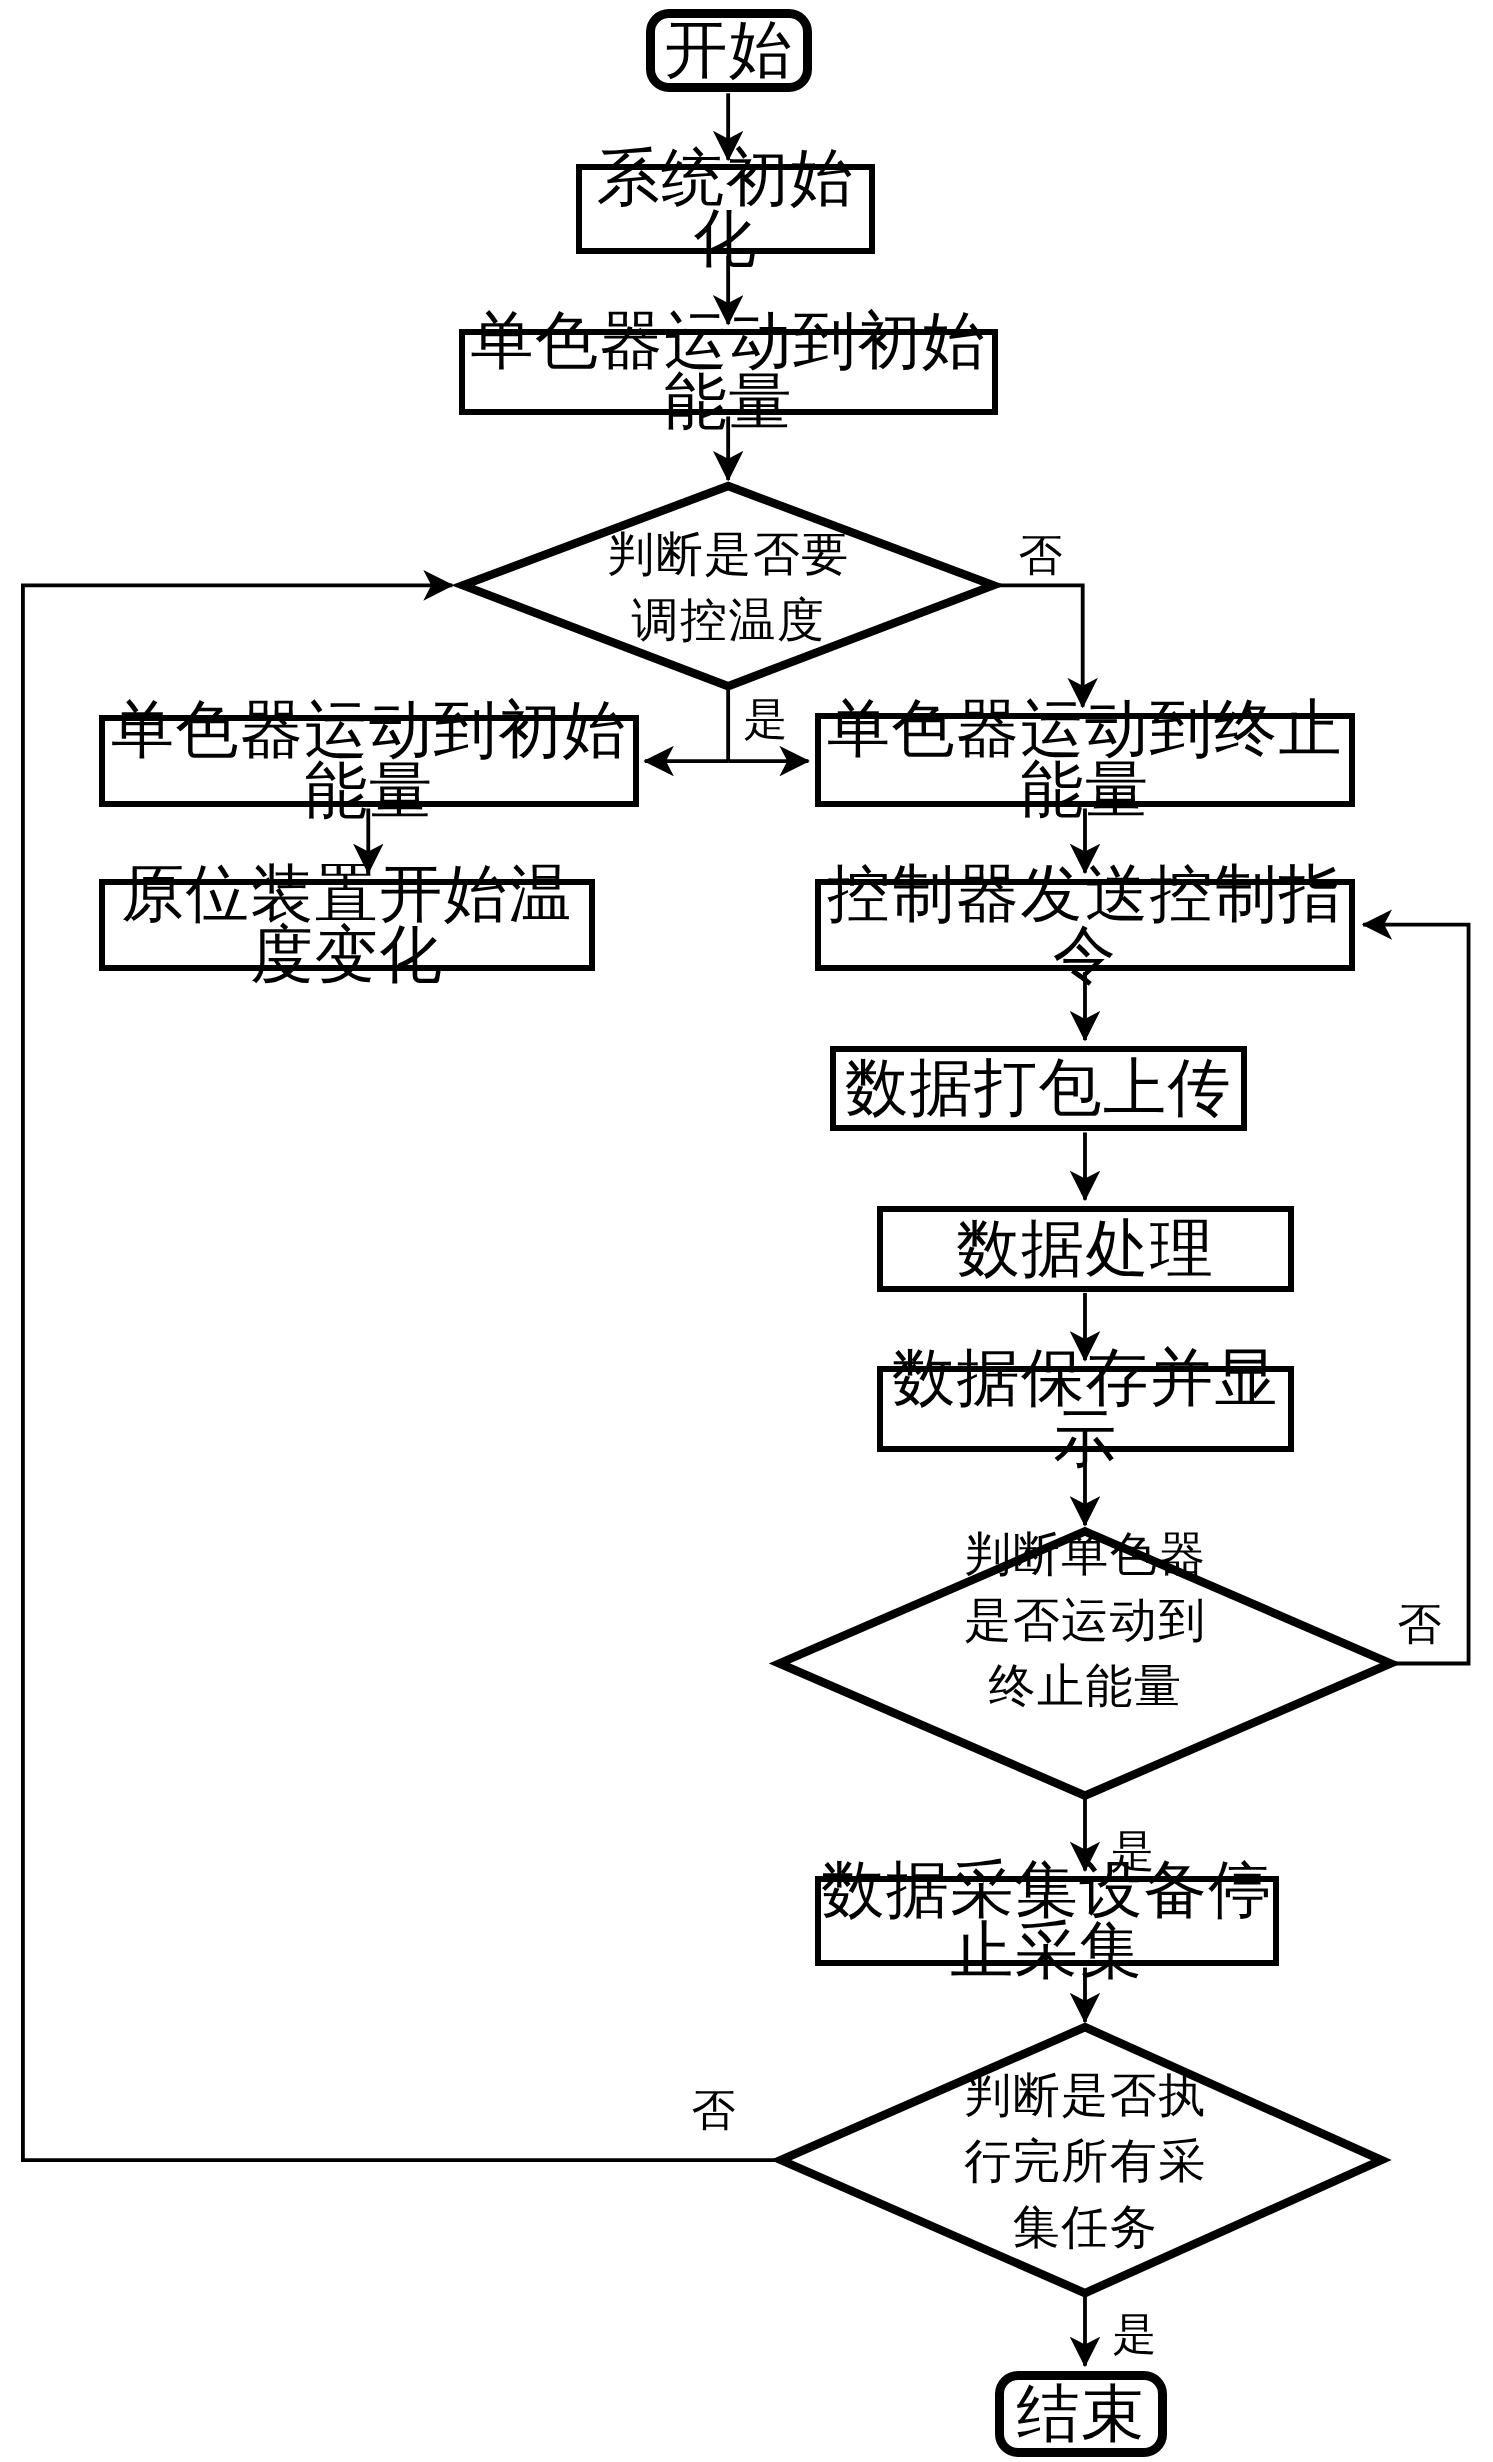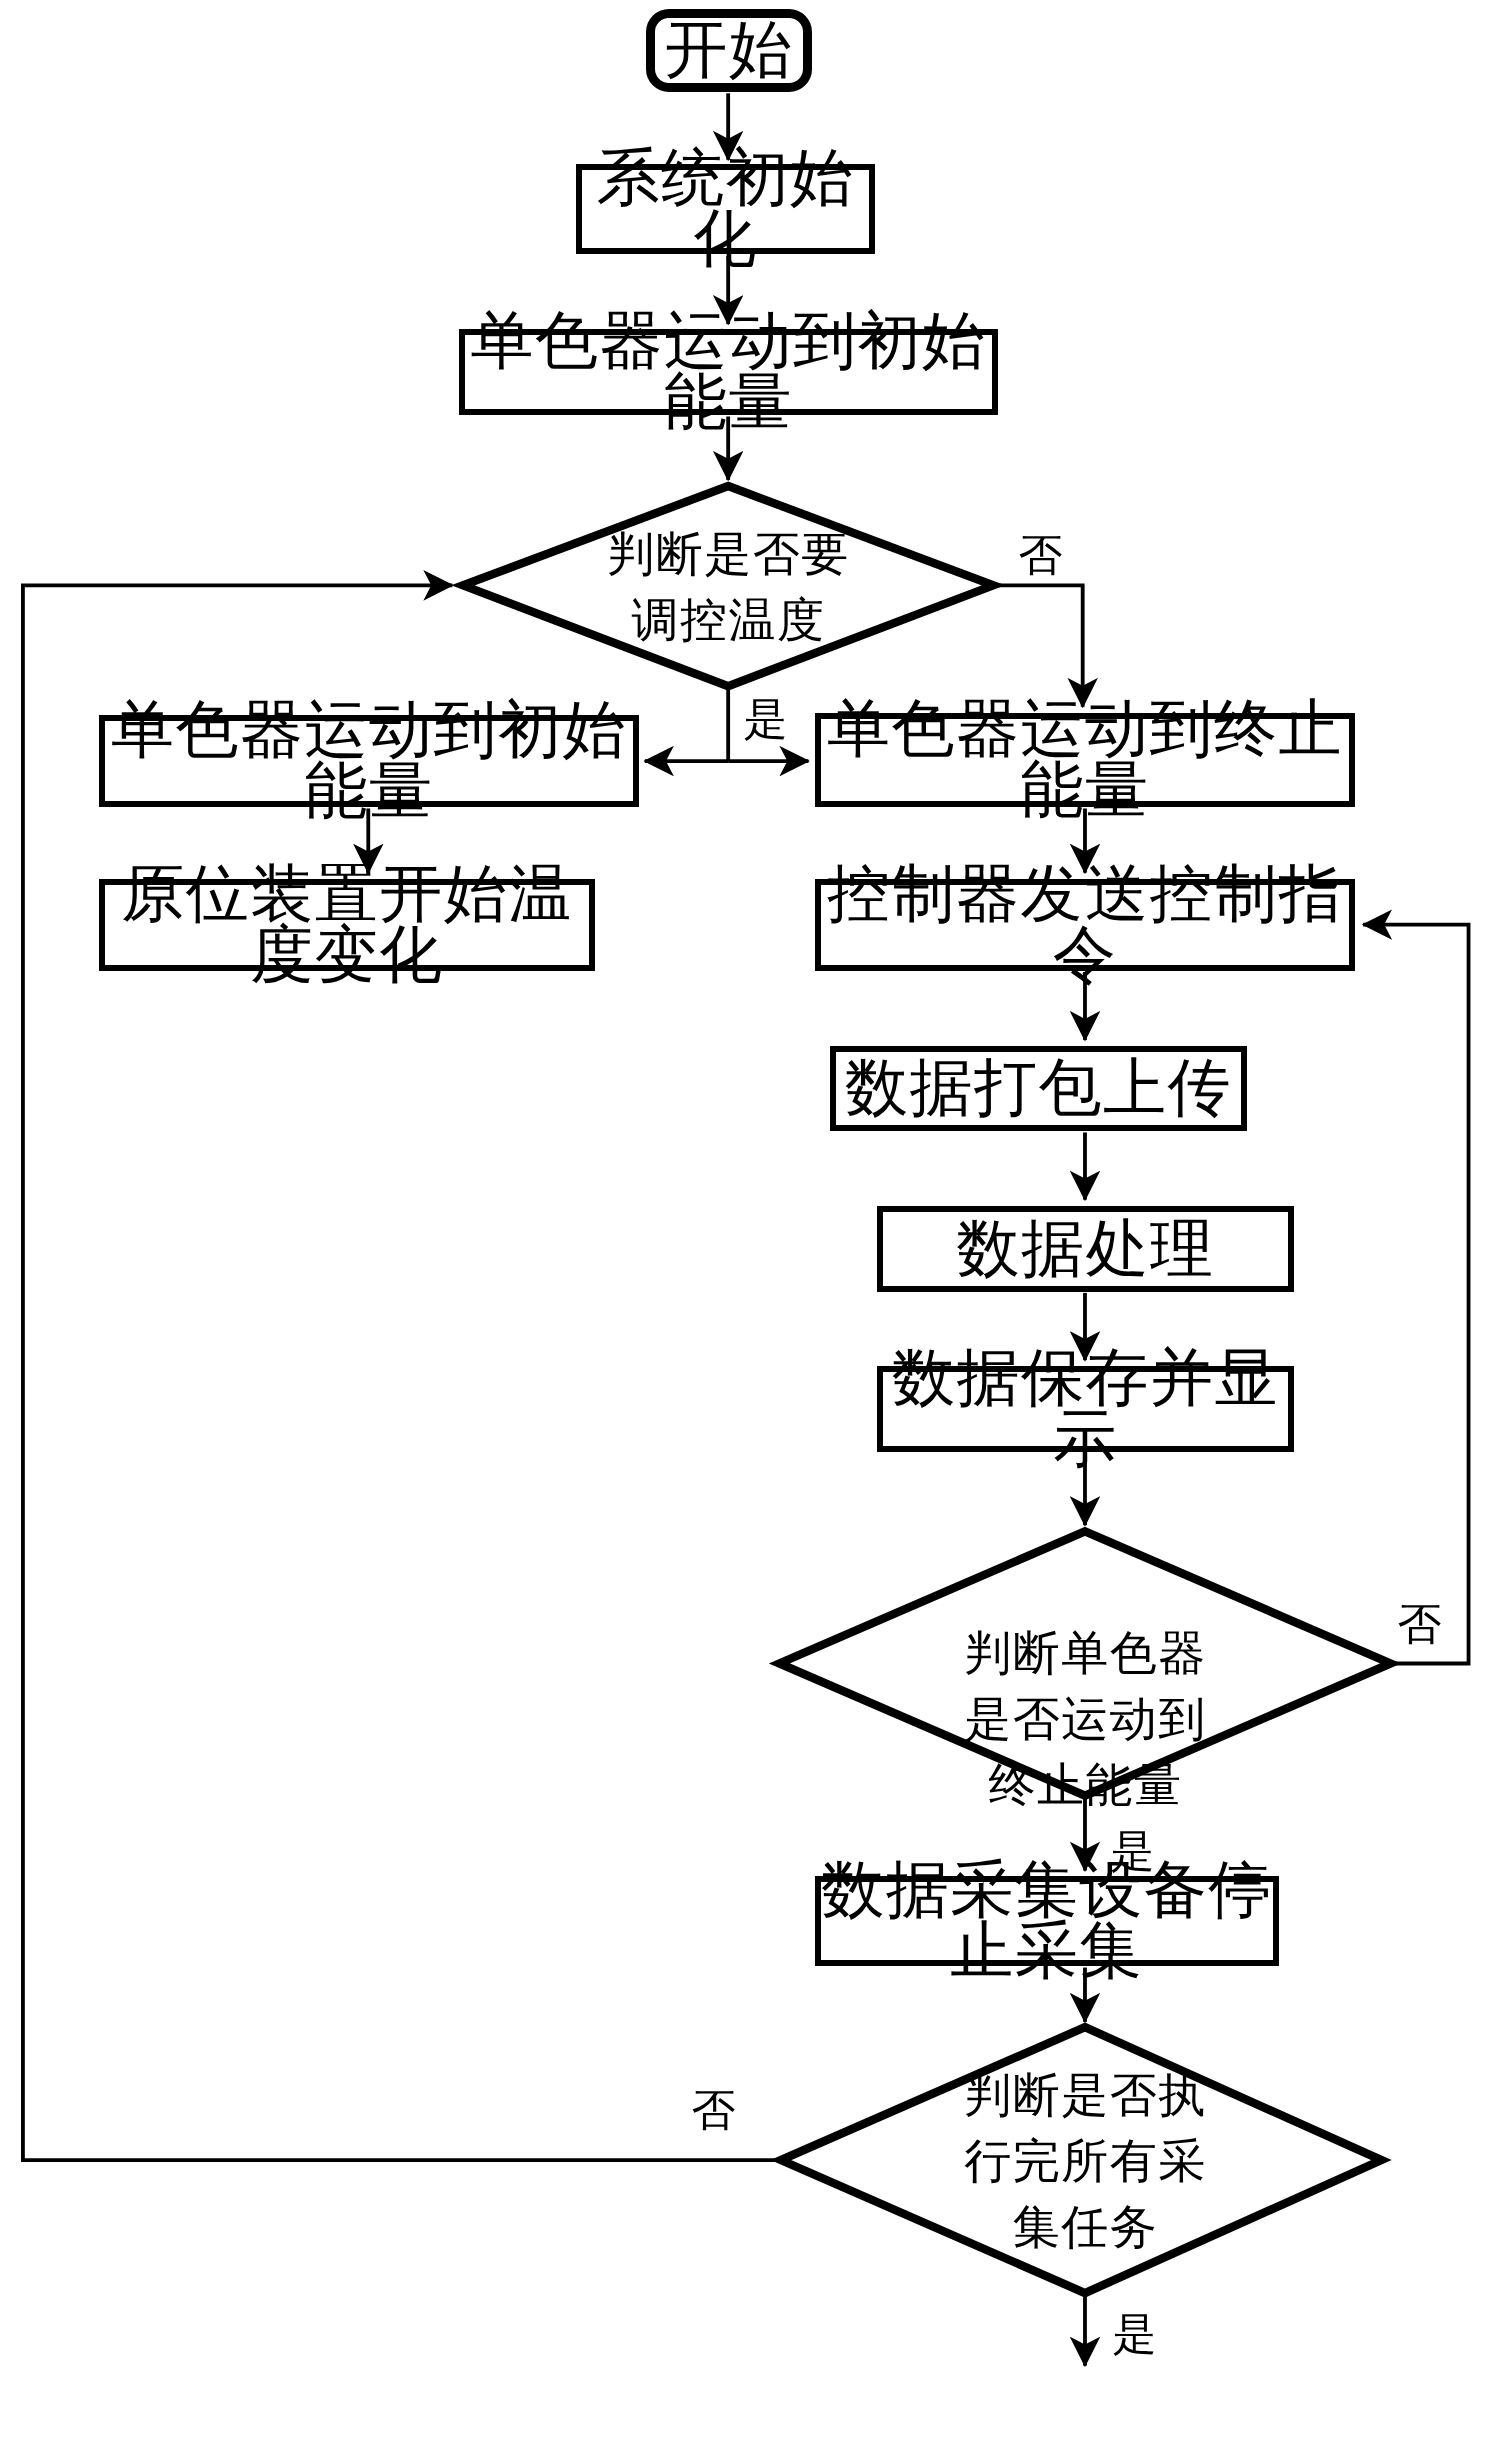--- a/index.html
+++ b/index.html
@@ -101,27 +101,30 @@
   </div>
 
   <div class="node rect" style="left:877px;top:1366px;width:417px;height:86px;">
     <span class="node-label">数据保存并显示</span>
   </div>
 
   <div class="node rect" style="left:815px;top:1876px;width:464px;height:90px;">
     <span class="node-label">数据采集设备停止采集</span>
   </div>
 
+  <div class="node rounded" style="left:995px;top:2371px;width:172px;height:86px;">
+    <span class="node-label">结束</span>
+  </div>
 
   <div class="diamond-text" style="left:530px;top:521px;width:397px;height:131px;">
     <span class="node-label">判断是否要
 调控温度</span>
   </div>
 
-  <div class="diamond-text" style="left:856px;top:1622px;width:459px;height:193px;">
+  <div class="diamond-text" style="left:856px;top:1523px;width:459px;height:193px;">
     <span class="node-label">判断单色器
 是否运动到
 终止能量</span>
   </div>
 
   <div class="diamond-text" style="left:856px;top:2064px;width:459px;height:193px;">
     <span class="node-label">判断是否执
 行完所有采
 集任务</span>
   </div>

